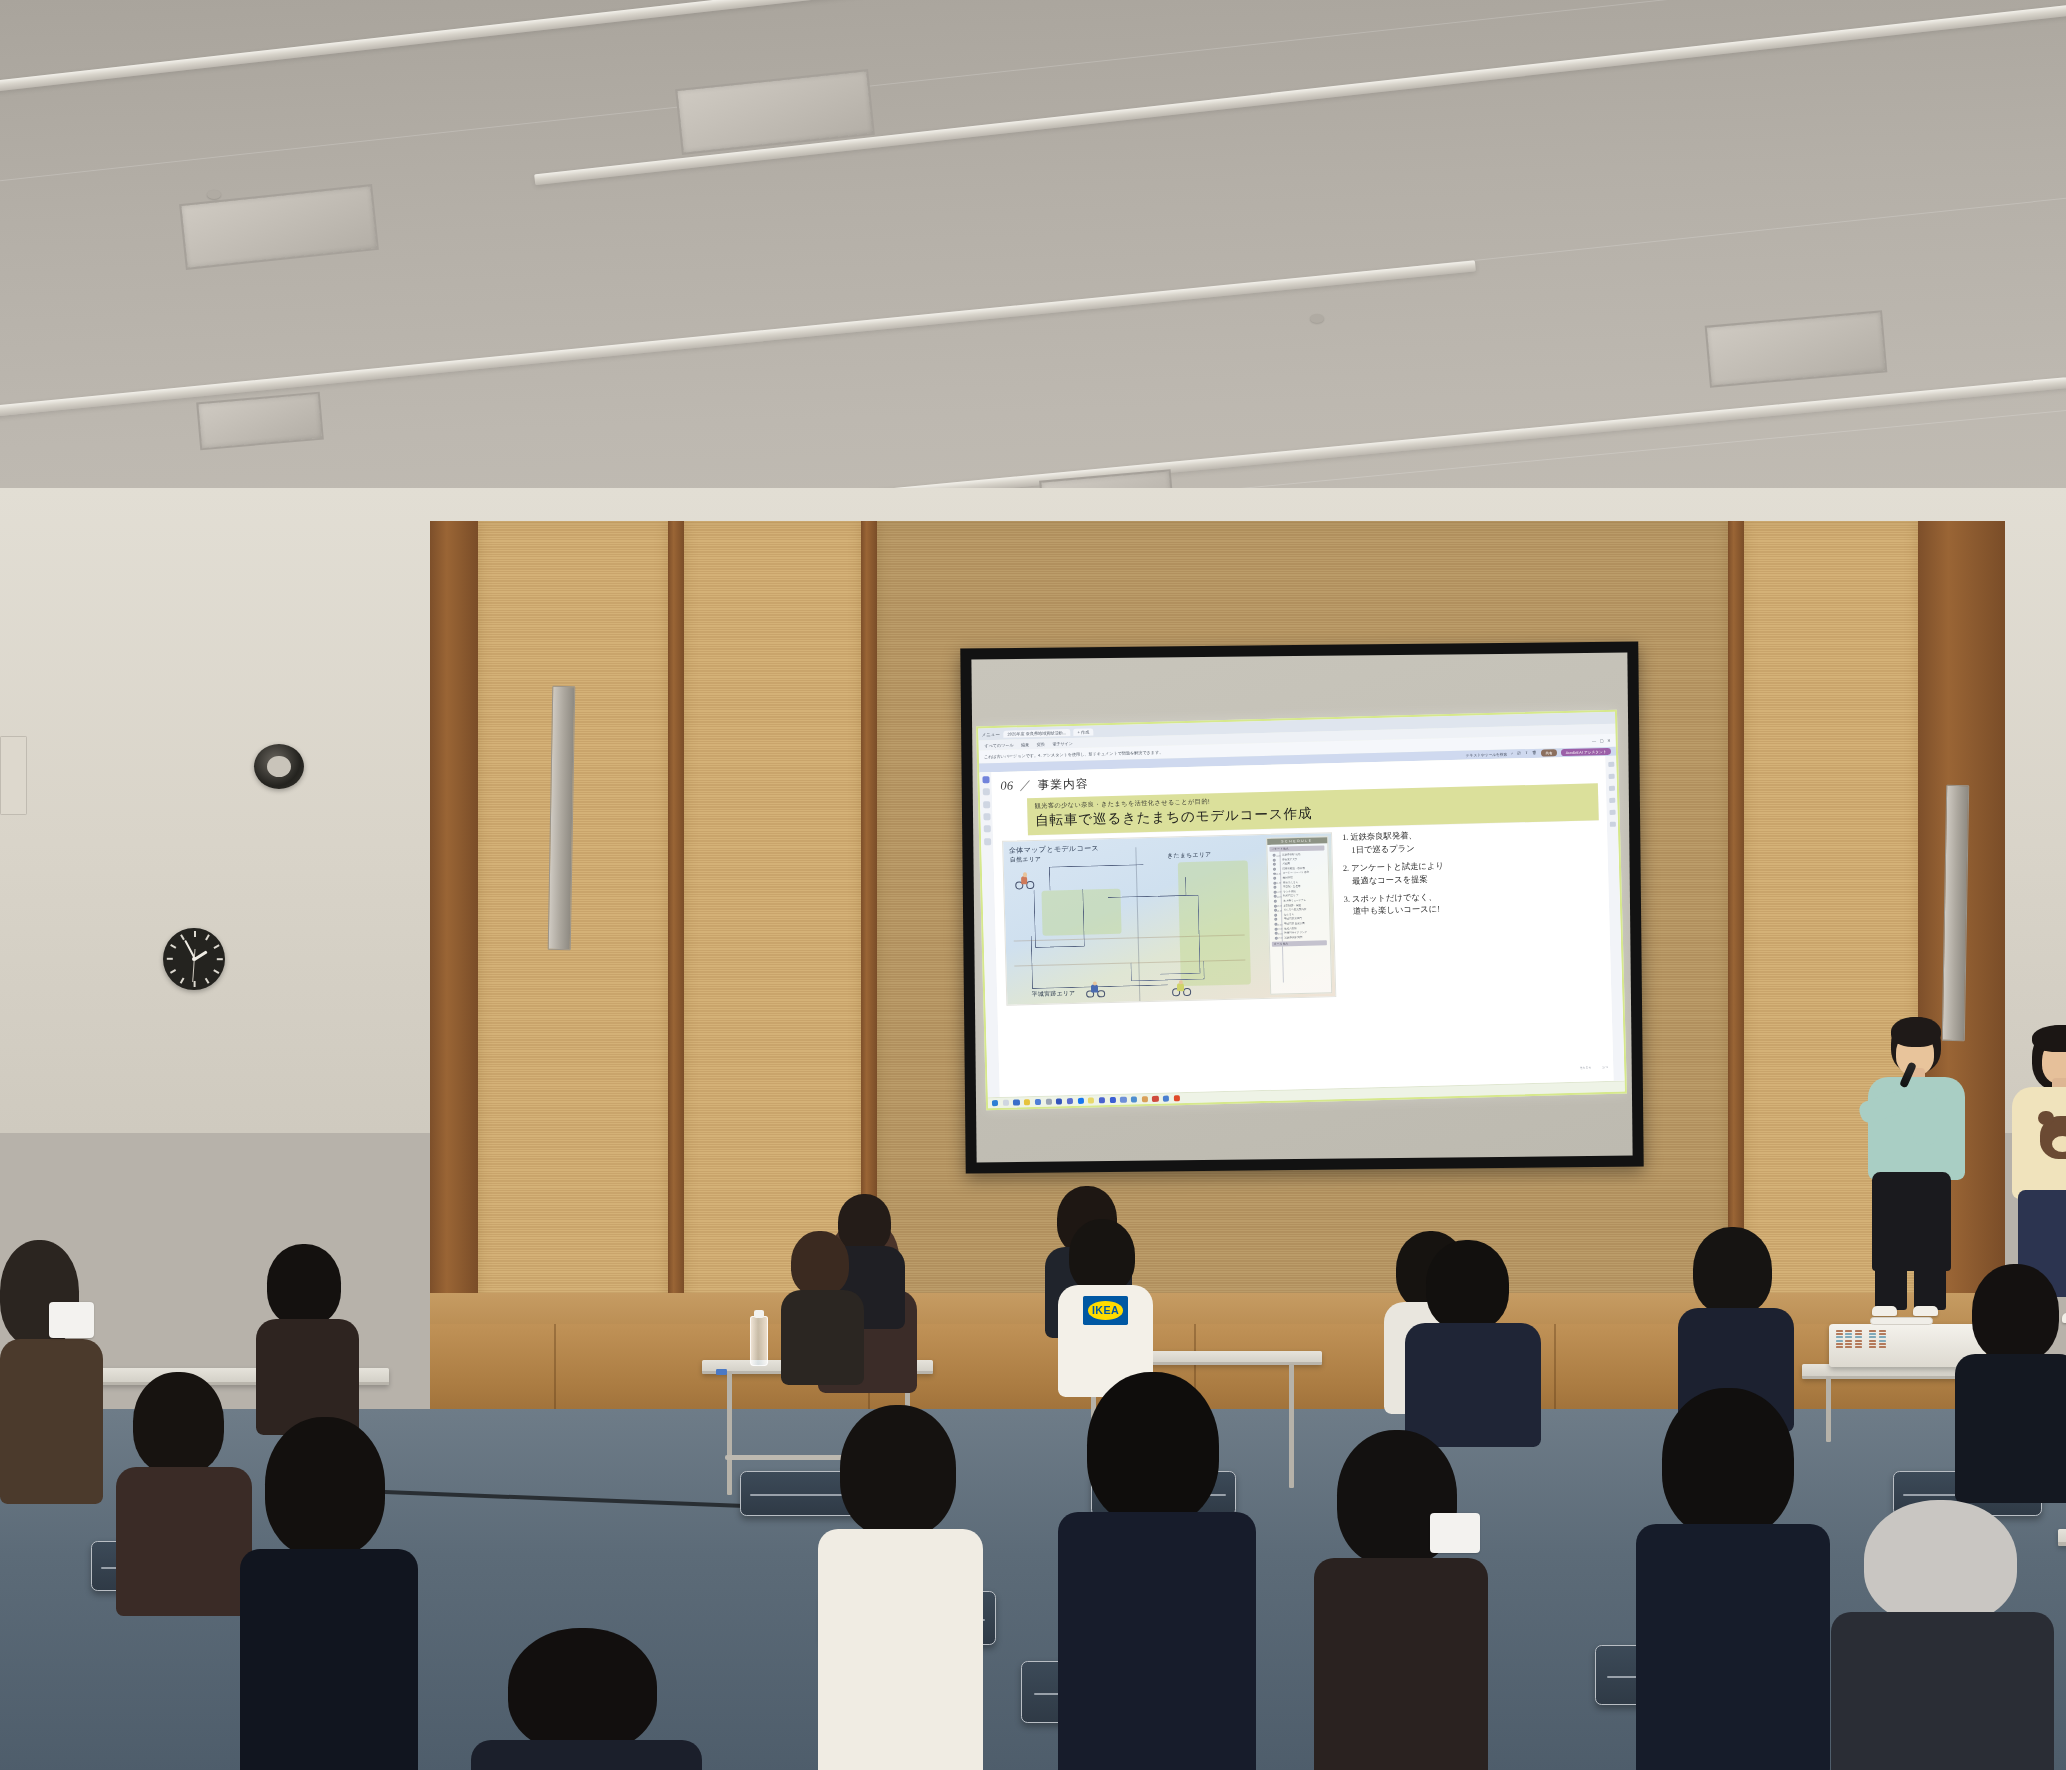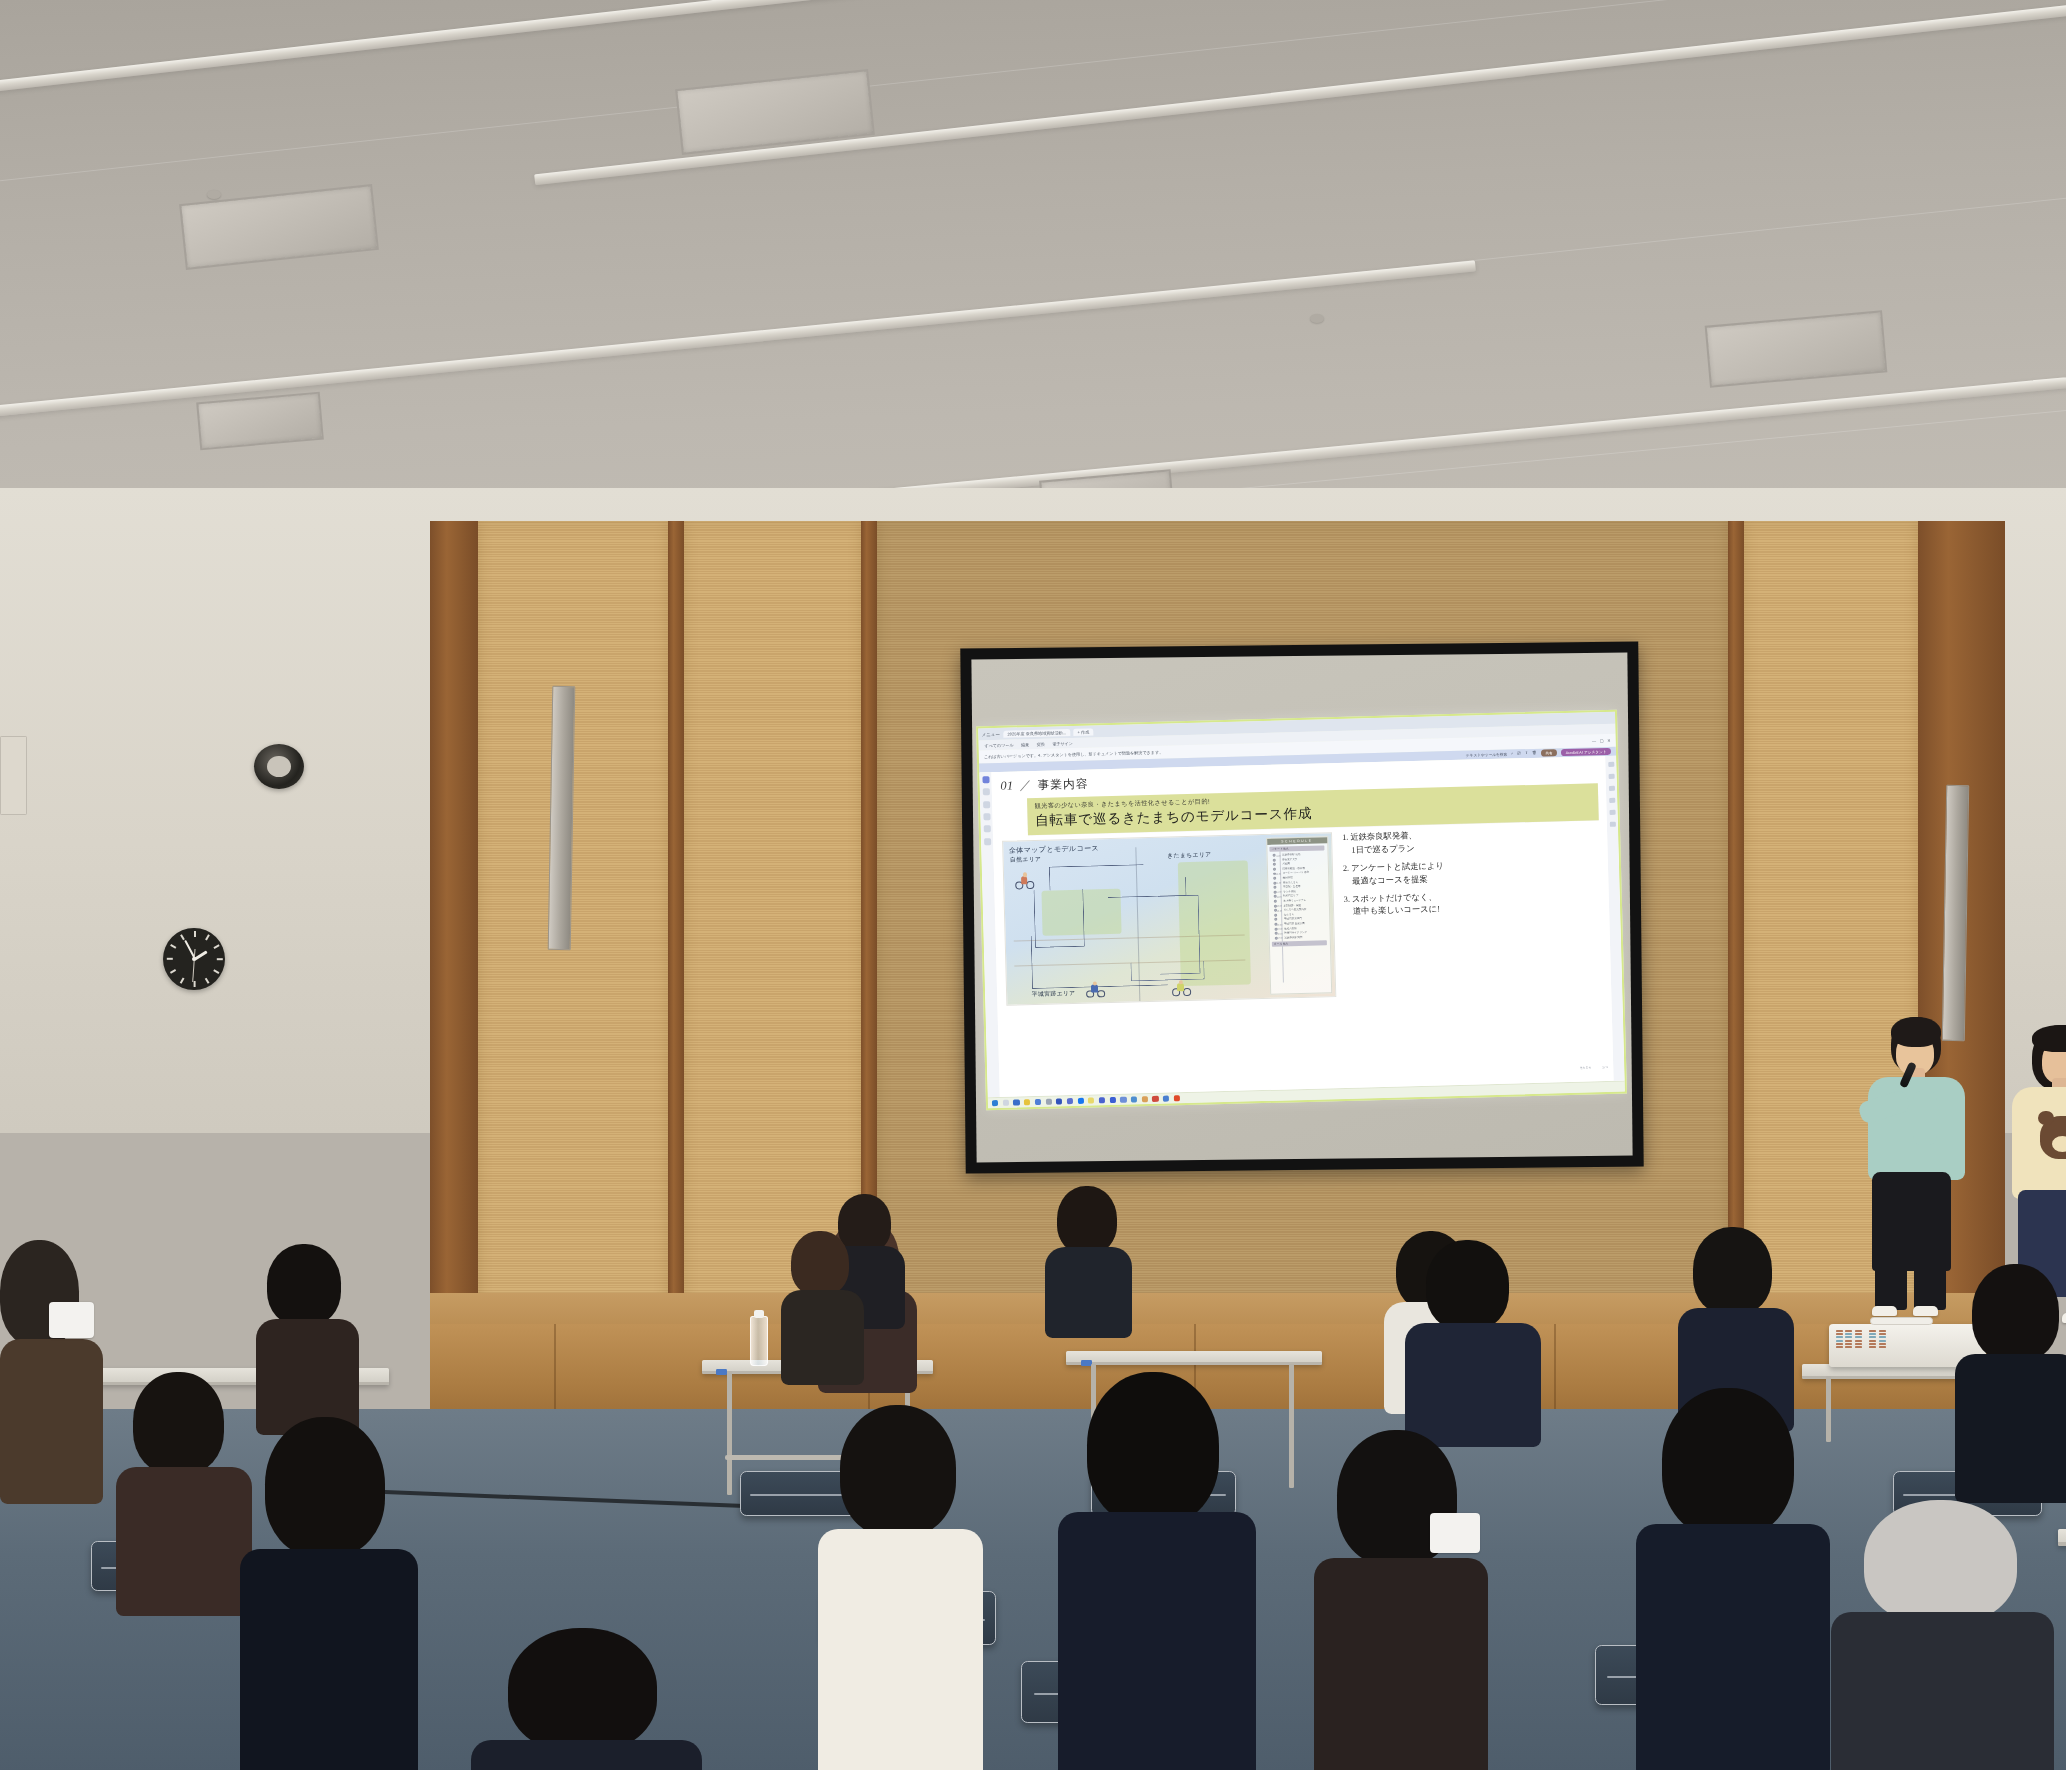--- a/index.html
+++ b/index.html
@@ -524,21 +524,21 @@
             <div class="t"></div>
             <div class="t"></div>
             <div class="t"></div>
             <div class="t"></div>
             <div class="t"></div>
           </div>
 
           <div class="slide">
 
             <div class="slide-topline">
-              <span class="slide-num">01</span>
+              <span class="slide-num">06</span>
               <span class="slide-slash">／</span>
               <span class="slide-sect">事業内容</span>
             </div>
 
             <div class="title-band">
               <div class="band-sub">観光客の少ない奈良・きたまちを活性化させることが目的!</div>
               <div class="band-main">自転車で巡るきたまちのモデルコース作成</div>
             </div>
 
             <div class="slide-body">
@@ -895,20 +895,27 @@
     <div class="torso" style="left:0; top:71px; width:99px; height:103px; background:#3b2c28;"></div>
   </div>
   <div class="person" style="left:826px; top:1194px; width:79px; height:132px;">
     <div class="head" style="left:12.4px; top:0; width:53px; height:59px; background:#241c18;"></div>
     <div class="torso" style="left:0; top:52px; width:79px; height:83px; background:#1f1f24;"></div>
   </div>
   <div class="person" style="left:1045px; top:1186px; width:87px; height:149px;">
     <div class="head" style="left:11.6px; top:0; width:60px; height:68px; background:#1e1713;"></div>
     <div class="torso" style="left:0; top:61px; width:87px; height:91px; background:#20242c;"></div>
   </div>
+  <div class="person" style="left:1058px; top:1219px; width:95px; height:174px;">
+    <div class="head" style="left:10.7px; top:0; width:66px; height:74px; background:#171411;"></div>
+    <div class="torso" style="left:0; top:66px; width:95px; height:112px; background:#f3f0e8;"></div>
+    <div class="ikea">
+      <div class="oval">IKEA</div>
+    </div>
+  </div>
   <div class="person" style="left:781px; top:1231px; width:83px; height:149px;">
     <div class="head" style="left:10px; top:0; width:58px; height:65px; background:#3b2a20;"></div>
     <div class="torso" style="left:0; top:59px; width:83px; height:95px; background:#2b2622;"></div>
   </div>
   <div class="person" style="left:1384px; top:1231px; width:103px; height:178px;">
     <div class="head" style="left:12.4px; top:0; width:70px; height:79px; background:#161310;"></div>
     <div class="torso" style="left:0; top:71px; width:103px; height:112px; background:#e9e6de;"></div>
     <div class="mask" style="left:61px; top:33px; width:37px; height:29px;"></div>
   </div>
   <div class="person" style="left:1405px; top:1240px; width:136px; height:194px;">

